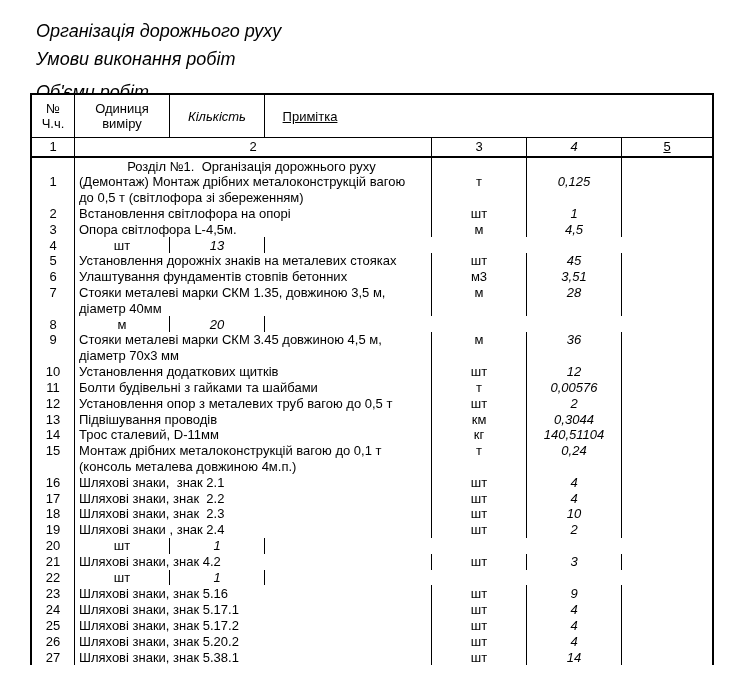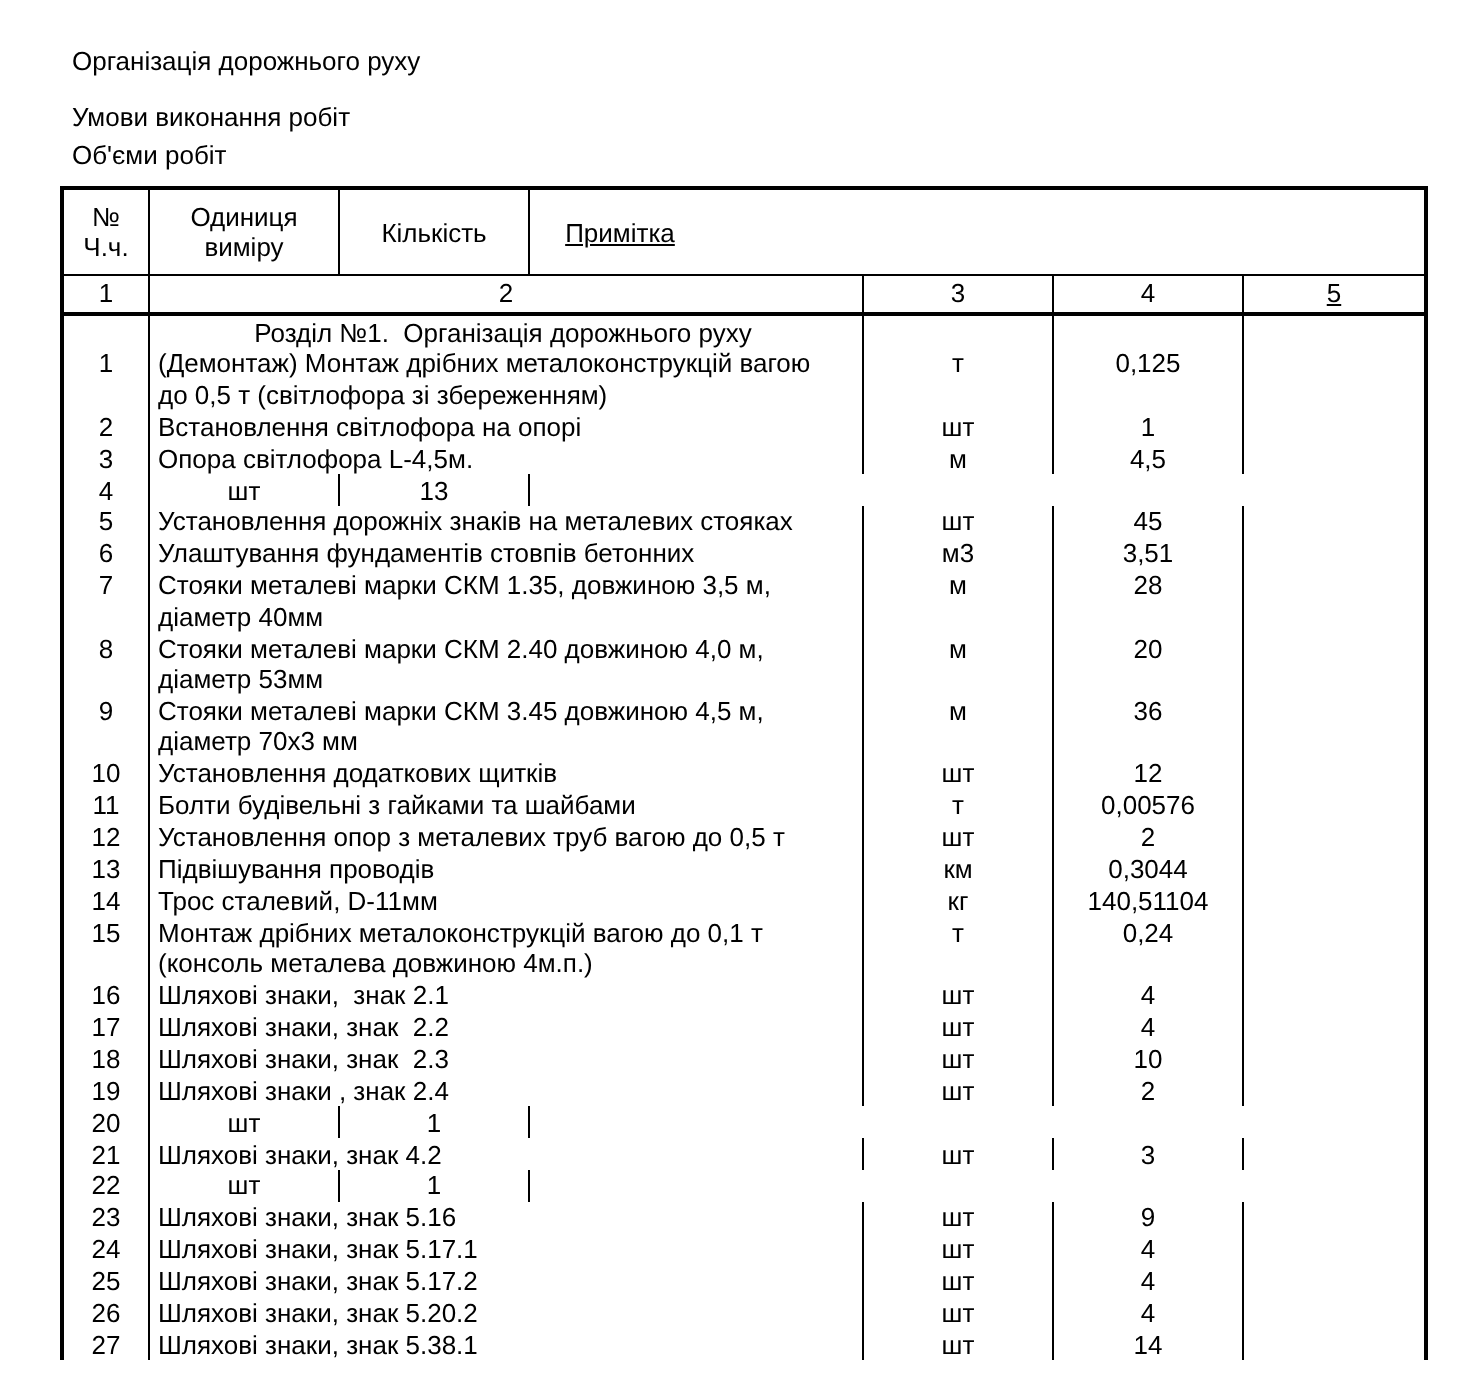--- a/index.html
+++ b/index.html
@@ -10,27 +10,28 @@
     background: #ffffff;
     overflow: hidden;
     font-family: "Liberation Sans", sans-serif;
     color: #000;
   }
   .page { position: relative; width: 737px; height: 692px; background: #fff; }
 
   .doc-title {
     position: absolute;
     left: 36px;
-    font-size: 13px;
+    font-size: 18px;
     line-height: 14px;
     white-space: pre;
+    font-style: italic;
   }
   .t1 { top: 24px; }
   .t2 { top: 52px; text-align: center; }
-  .t3 { top: 71px; }
+  .t3 { top: 85px; }
 
   .works-table {
     position: absolute;
     left: 30px;
     top: 93px;
     width: 684px;
     border: 2px solid #000;
     border-bottom: none;
     box-sizing: border-box;
     font-size: 13px;
@@ -39,21 +40,21 @@
   .trow { display: flex; align-items: stretch; }
   .cell {
     box-sizing: border-box;
     border-right: 1px solid #000;
     overflow: hidden;
   }
   .cell:last-child { border-right: none; text-decoration: underline; }
   .c1 { width: 43px;  text-align: center; }
   .c2 { width: 357px; }
   .c3 { width: 95px;  text-align: center; }
-  .c4 { width: 95px;  text-align: center; }
+  .c4 { width: 95px;  text-align: center; font-style: italic; }
   .c5 { width: 90px;  text-align: center; }
 
   .hdr-row {
     border-bottom: 1px solid #000;
     height: 42px;
   }
   .hdr-row .cell {
     display: flex;
     align-items: center;
     justify-content: center;
@@ -174,22 +175,20 @@
     <div class="cell c1">7</div>
     <div class="cell c2">Стояки металеві марки СКМ 1.35, довжиною 3,5 м,
 діаметр 40мм</div>
     <div class="cell c3">м</div>
     <div class="cell c4">28</div>
     <div class="cell c5"></div>
   </div>
 
   <div class="trow">
     <div class="cell c1">8</div>
-    <div class="cell c2">Стояки металеві марки СКМ 2.40 довжиною 4,0 м,
-діаметр 53мм</div>
     <div class="cell c3">м</div>
     <div class="cell c4">20</div>
     <div class="cell c5"></div>
   </div>
 
   <div class="trow">
     <div class="cell c1">9</div>
     <div class="cell c2">Стояки металеві марки СКМ 3.45 довжиною 4,5 м,
 діаметр 70х3 мм</div>
     <div class="cell c3">м</div>

